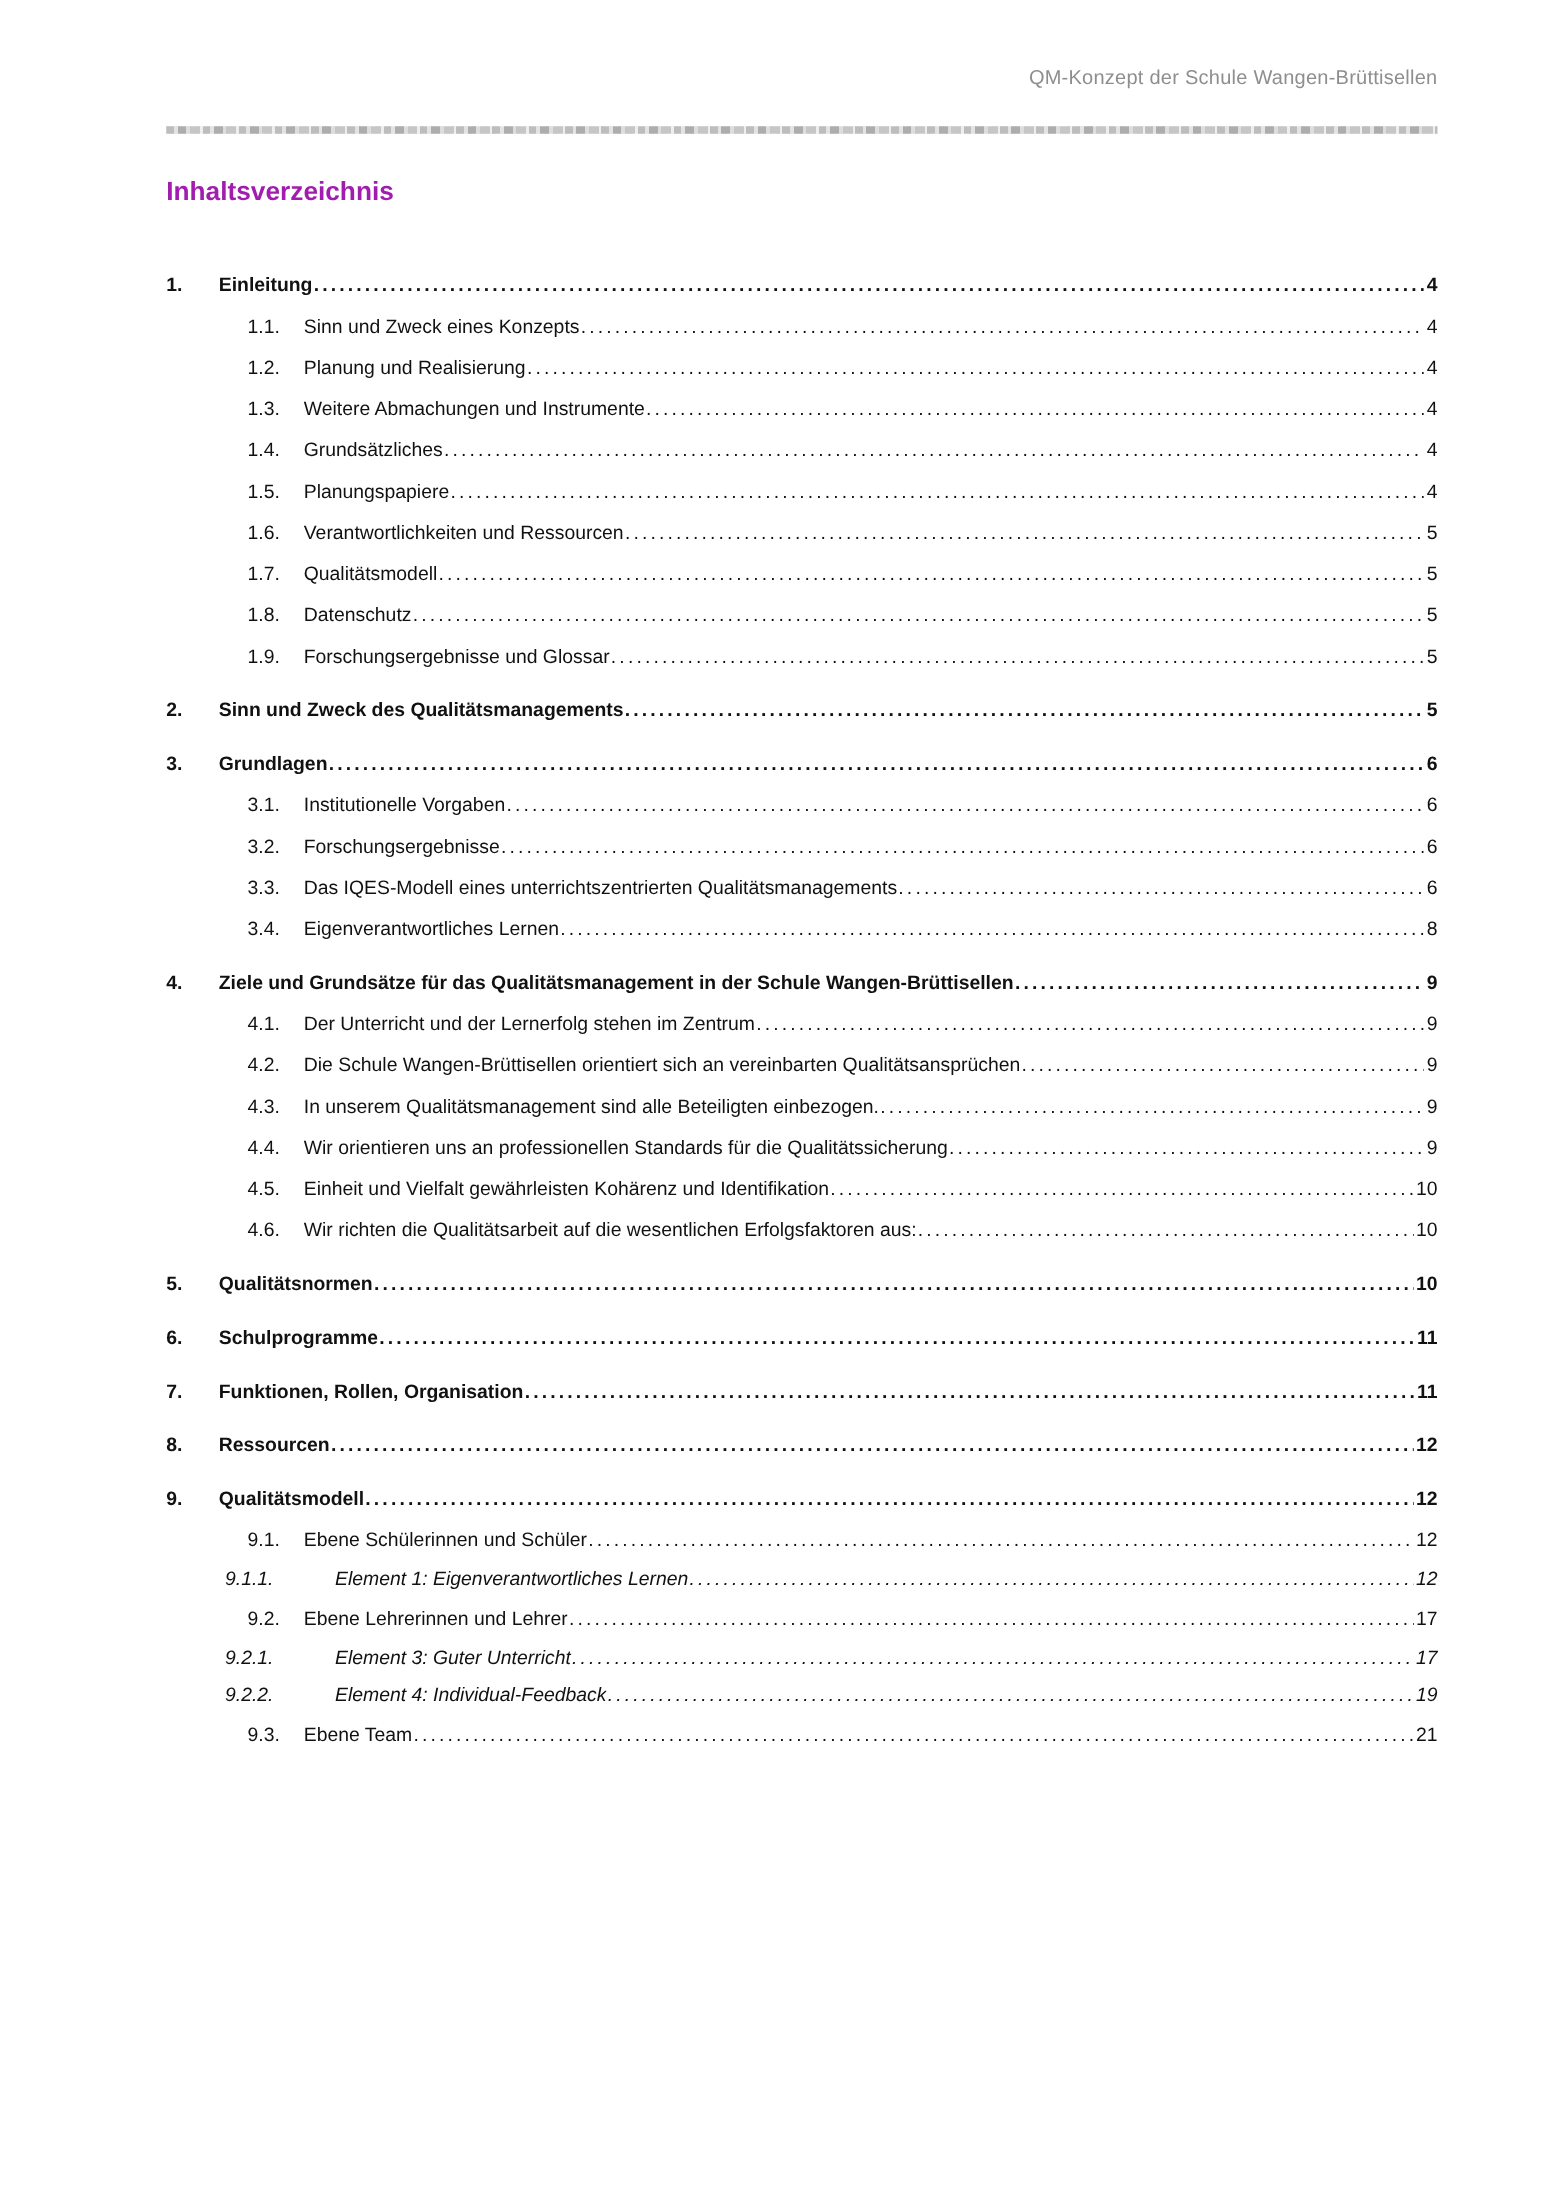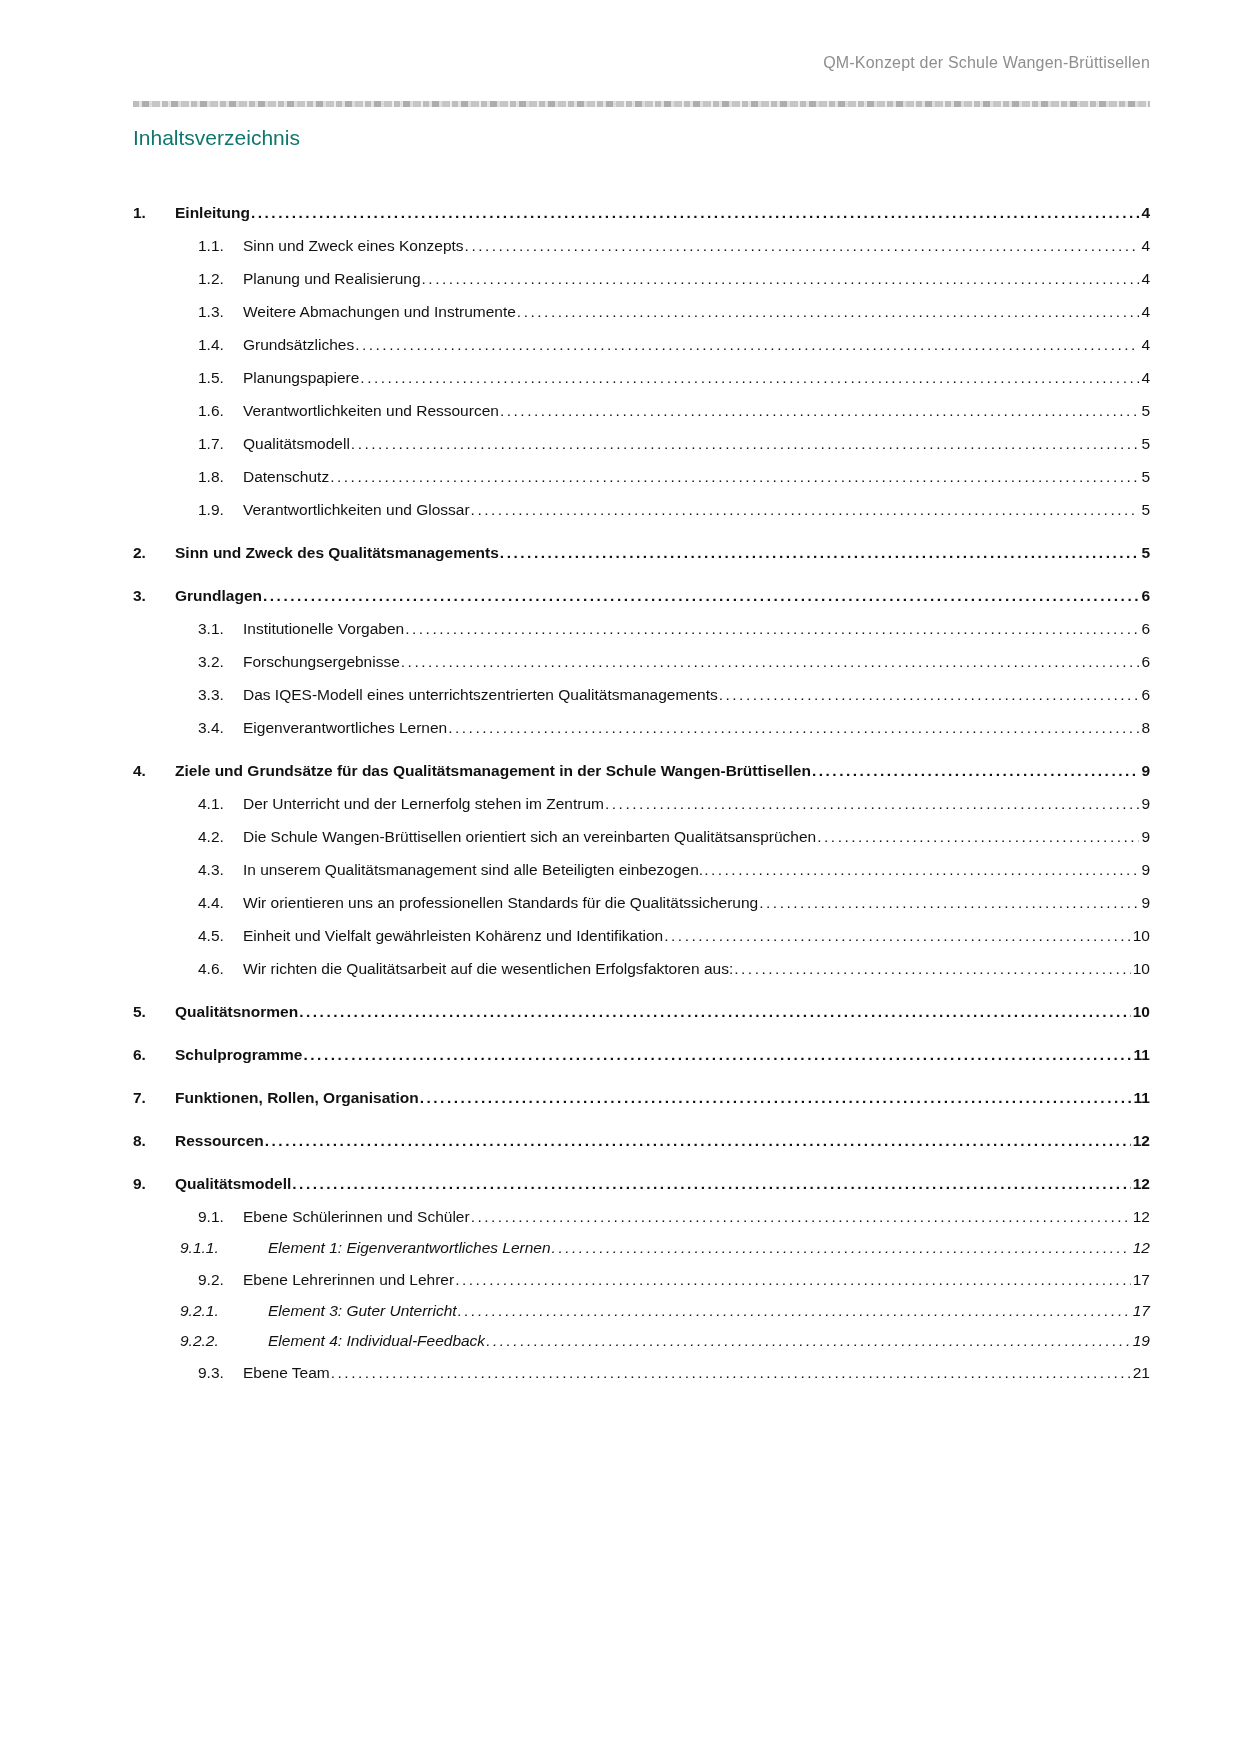--- a/index.html
+++ b/index.html
@@ -27,25 +27,25 @@
     background-image:
       repeating-linear-gradient(90deg,
         #bdbdbd 0 6px, #e3e3e3 6px 9px, #adadad 9px 16px,
         #dddddd 16px 19px, #c6c6c6 19px 27px, #eeeeee 27px 29px),
       repeating-linear-gradient(45deg, rgba(255,255,255,.55) 0 3px, rgba(160,160,160,.25) 3px 6px);
     background-blend-mode: normal;
   }
   .header-rule { margin-top: 28px; }
   
   .page-title {
-    margin: 19px 0 0 0;
+    margin: 35px 0 0 0;
     font-size: 21px;
-    font-weight: normal;
+    font-weight: bold;
     line-height: 24px;
-    color: #0f766e;
+    color: #a21caf;
   }
   
   .toc { margin-top: 46px; }
   .toc-row {
     display: flex;
     align-items: baseline;
     font-size: 15.5px;
     height: 33px;
     line-height: 33px;
     white-space: nowrap;
@@ -158,21 +158,21 @@
         <span class="pg">5</span>
       </div>
       <div class="toc-row lvl2">
         <span class="num">1.8.</span>
         <span class="label">Datenschutz</span>
         <span class="dots"></span>
         <span class="pg">5</span>
       </div>
       <div class="toc-row lvl2">
         <span class="num">1.9.</span>
-        <span class="label">Verantwortlichkeiten und Glossar</span>
+        <span class="label">Forschungsergebnisse und Glossar</span>
         <span class="dots"></span>
         <span class="pg">5</span>
       </div>
       <div class="toc-row lvl1">
         <span class="num">2.</span>
         <span class="label">Sinn und Zweck des Qualitätsmanagements</span>
         <span class="dots"></span>
         <span class="pg">5</span>
       </div>
       <div class="toc-row lvl1">

